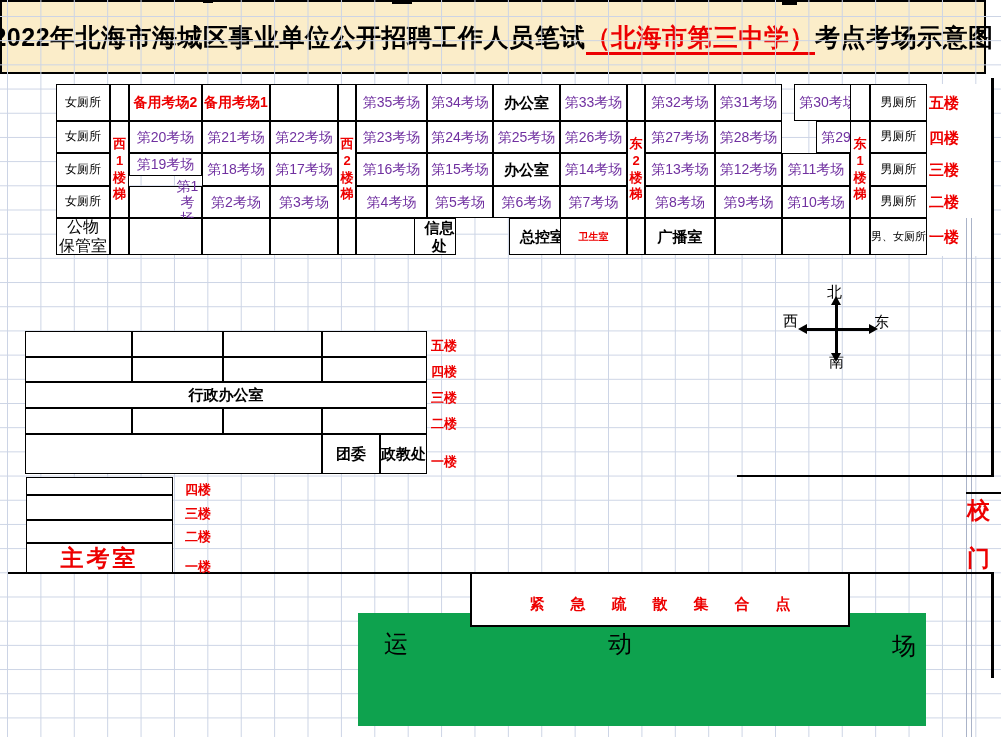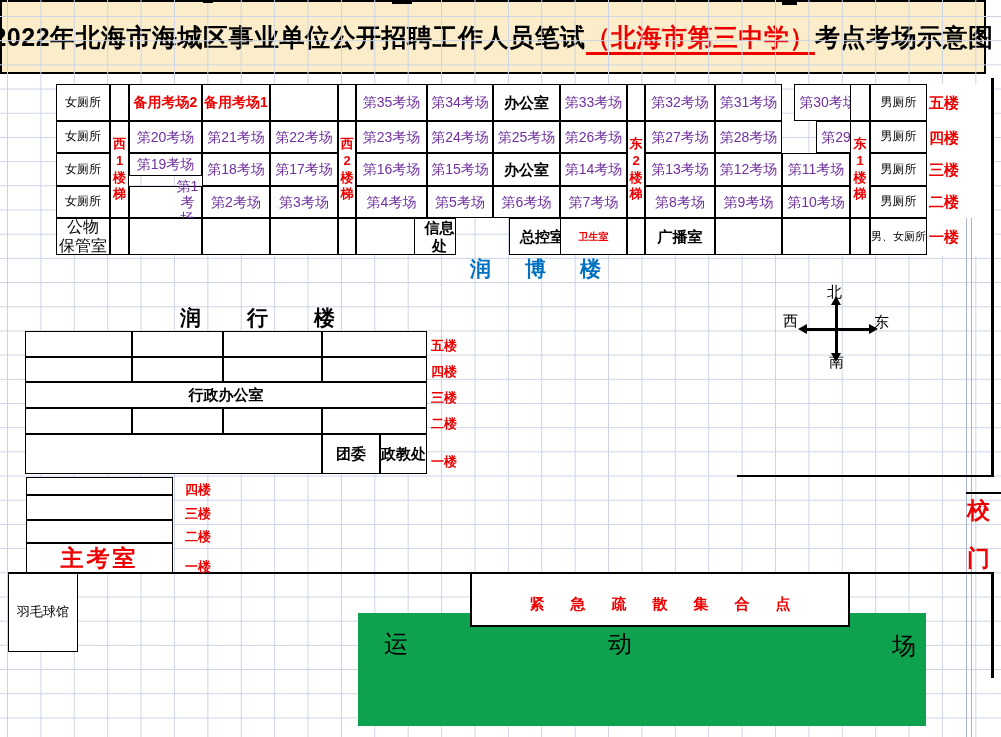--- a/index.html
+++ b/index.html
@@ -122,36 +122,34 @@
       <div class="cell" style="left: 715px; top: 218px; width: 67px; height: 37px;"></div>
       <div class="cell" style="left: 782px; top: 218px; width: 68px; height: 37px;"></div>
       <div class="cell" style="left: 850px; top: 218px; width: 20px; height: 37px;"></div>
       <div class="cell toilet-sm" style="left: 870px; top: 218px; width: 57px; height: 37px;">男、女厕所</div>
       <div class="floor-lbl" style="left: 929px; top: 94px; font-size: 15px;">五楼</div>
       <div class="floor-lbl" style="left: 929px; top: 129px; font-size: 15px;">四楼</div>
       <div class="floor-lbl" style="left: 929px; top: 161px; font-size: 15px;">三楼</div>
       <div class="floor-lbl" style="left: 929px; top: 193px; font-size: 15px;">二楼</div>
       <div class="floor-lbl" style="left: 929px; top: 228px; font-size: 15px;">一楼</div>
     </div>
-  <div class="bld-title" style="left:470px;top:255px;font-size:21px;letter-spacing:34px;color:#0070C0;">润博楼</div>
 
   <div>
     <div class="abs" style="left:827px;top:283px;font-size:15px;z-index:2;">北</div>
     <div class="abs" style="left:829px;top:353px;font-size:15px;z-index:2;">南</div>
     <div class="abs" style="left:783px;top:312px;font-size:15px;z-index:2;">西</div>
     <div class="abs" style="left:874px;top:313px;font-size:15px;z-index:2;">东</div>
     <div class="line" style="left:835px;top:303px;width:3px;height:52px;"></div>
     <div class="line" style="left:806px;top:328px;width:64px;height:3px;"></div>
     <div class="tri" style="left:831px;top:296px;border-left:5px solid transparent;border-right:5px solid transparent;border-bottom:9px solid #000;"></div>
     <div class="tri" style="left:831px;top:353px;border-left:5px solid transparent;border-right:5px solid transparent;border-top:9px solid #000;"></div>
     <div class="tri" style="left:798px;top:324px;border-top:5px solid transparent;border-bottom:5px solid transparent;border-right:9px solid #000;"></div>
     <div class="tri" style="left:869px;top:324px;border-top:5px solid transparent;border-bottom:5px solid transparent;border-left:9px solid #000;"></div>
   </div>
 
-  <div class="bld-title" style="left:180px;top:304px;font-size:21px;letter-spacing:46px;color:#000;">润行楼</div>
   <div id="runxing-table">
       <div class="cell" style="left: 25px; top: 331px; width: 107px; height: 26px;"></div>
       <div class="cell" style="left: 132px; top: 331px; width: 91px; height: 26px;"></div>
       <div class="cell" style="left: 223px; top: 331px; width: 99px; height: 26px;"></div>
       <div class="cell" style="left: 322px; top: 331px; width: 105px; height: 26px;"></div>
       <div class="cell" style="left: 25px; top: 357px; width: 107px; height: 25px;"></div>
       <div class="cell" style="left: 132px; top: 357px; width: 91px; height: 25px;"></div>
       <div class="cell" style="left: 223px; top: 357px; width: 99px; height: 25px;"></div>
       <div class="cell" style="left: 322px; top: 357px; width: 105px; height: 25px;"></div>
       <div class="cell" style="left: 25px; top: 408px; width: 107px; height: 26px;"></div>
@@ -173,21 +171,20 @@
       <div class="cell" style="left: 26px; top: 477px; width: 147px; height: 18px;"></div>
       <div class="cell" style="left: 26px; top: 495px; width: 147px; height: 25px;"></div>
       <div class="cell" style="left: 26px; top: 520px; width: 147px; height: 23px;"></div>
       <div class="cell" style="left: 26px; top: 543px; width: 147px; height: 30px; color: rgb(237, 0, 0); font-weight: bold; font-size: 23px; letter-spacing: 3px;">主考室</div>
       <div class="floor-lbl" style="left: 185px; top: 481px; font-size: 13px;">四楼</div>
       <div class="floor-lbl" style="left: 185px; top: 505px; font-size: 13px;">三楼</div>
       <div class="floor-lbl" style="left: 185px; top: 528px; font-size: 13px;">二楼</div>
       <div class="floor-lbl" style="left: 185px; top: 558px; font-size: 13px;">一楼</div>
     </div>
 
-  <div class="cell" style="left:8px;top:573px;width:70px;height:79px;font-size:13px;">羽毛球馆</div>
 
   <div class="line" style="left:991px;top:78px;width:2.5px;height:399px;"></div>
   <div class="line" style="left:737px;top:474.5px;width:257px;height:2px;"></div>
   <div class="line" style="left:966px;top:491.5px;width:35px;height:2px;"></div>
   <div class="line" style="left:991px;top:573px;width:2.5px;height:105px;"></div>
   <div class="gate-char" style="left:967px;top:495px;">校</div>
   <div class="gate-char" style="left:967px;top:543px;">门</div>
 
   <div class="line" style="left:8px;top:572px;width:986px;height:2px;"></div>
 

